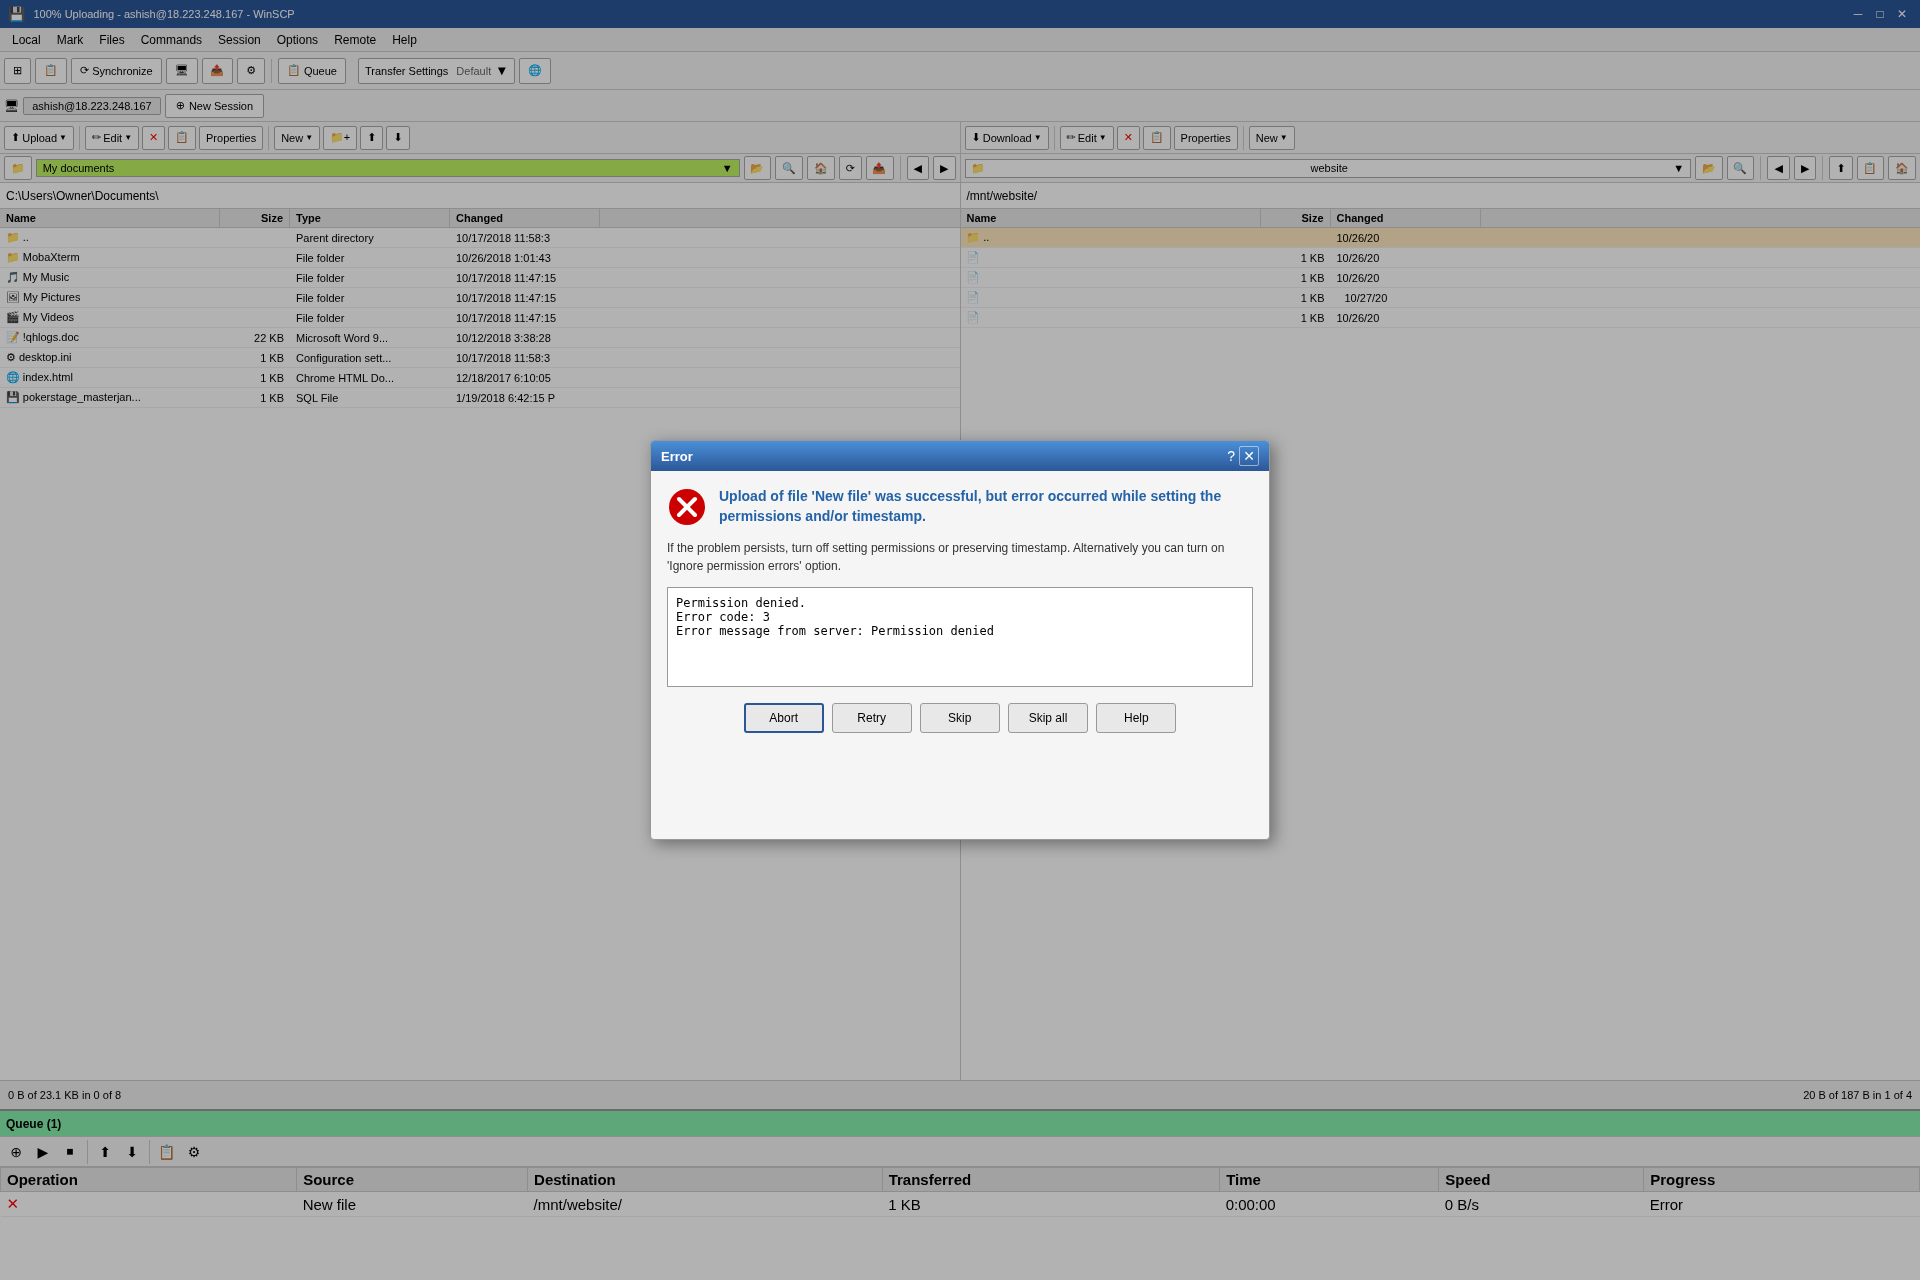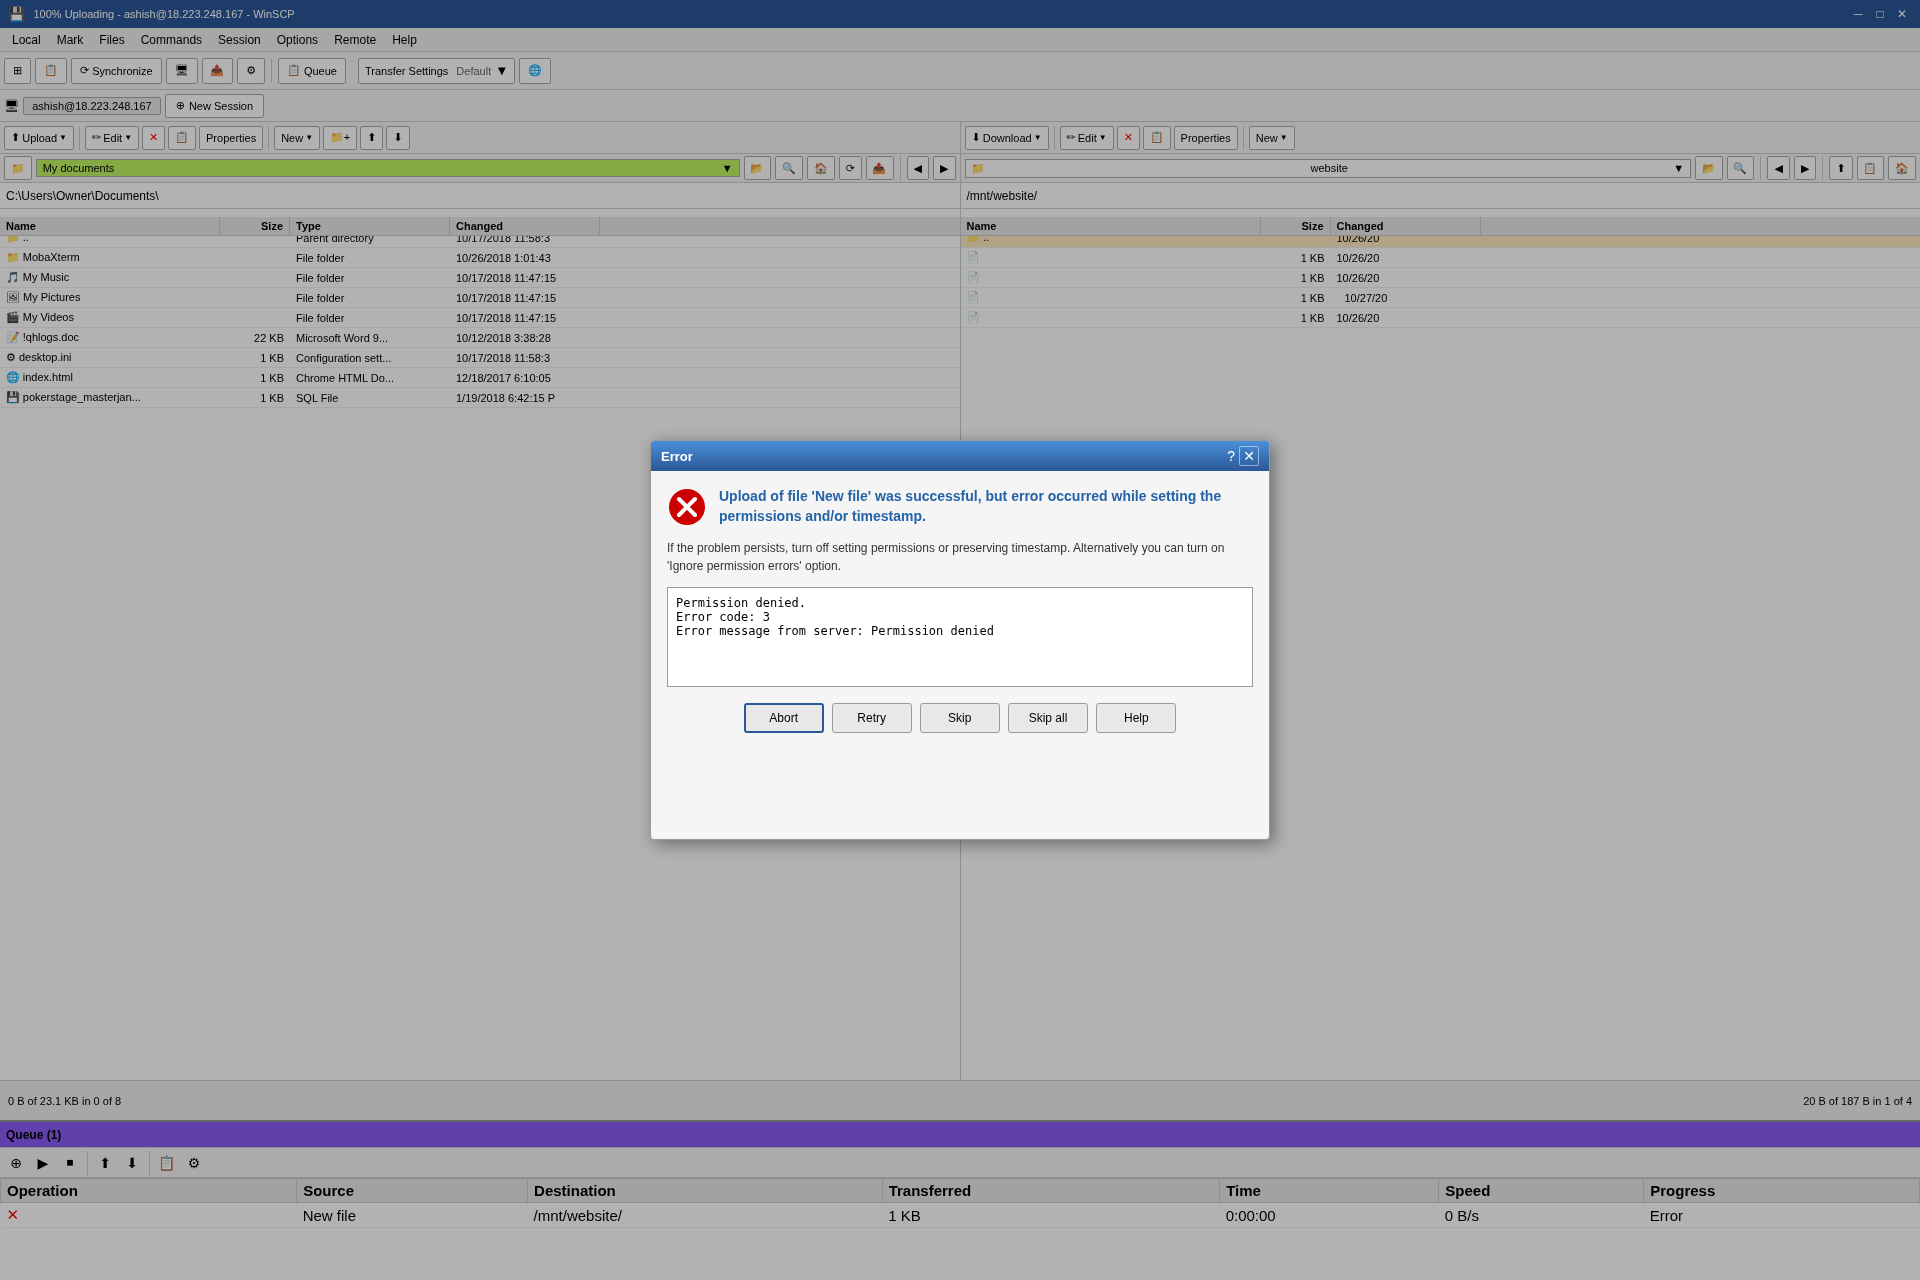--- a/index.html
+++ b/index.html
@@ -152,21 +152,21 @@
     .file-list {
       flex: 1;
       overflow-y: auto;
       background: white;
     }
     .file-list-header {
       display: flex;
       background: #e8e8e8;
       border-bottom: 1px solid #ccc;
       position: sticky;
-      top: 8px;
+      top: 0;
     }
     .file-list-header div {
       padding: 3px 6px;
       font-size: 11px;
       font-weight: bold;
       border-right: 1px solid #ccc;
       cursor: pointer;
     }
     .col-name { width: 220px; }
     .col-size { width: 70px; text-align: right; }
@@ -187,34 +187,34 @@
       text-overflow: ellipsis;
     }
 
     
     .status-bar {
       background: #f0f0f0;
       border-top: 1px solid #ccc;
       display: flex;
       padding: 3px 8px;
       font-size: 11px;
-      height: 40px;
+      height: 29px;
       align-items: center;
     }
     .status-left { flex: 1; }
     .status-right { flex: 1; text-align: right; }
 
     
     .queue-section {
       height: 200px;
       border-top: 2px solid #999;
       background: white;
     }
     .queue-header {
-      background: #8b5cf6;
+      background: #86efac;
       border-bottom: 1px solid #ccc;
       padding: 3px 6px;
       font-size: 12px;
       font-weight: bold;
       display: flex;
       align-items: center;
       height: 26px;
     }
     .queue-toolbar {
       background: #f5f5f5;

